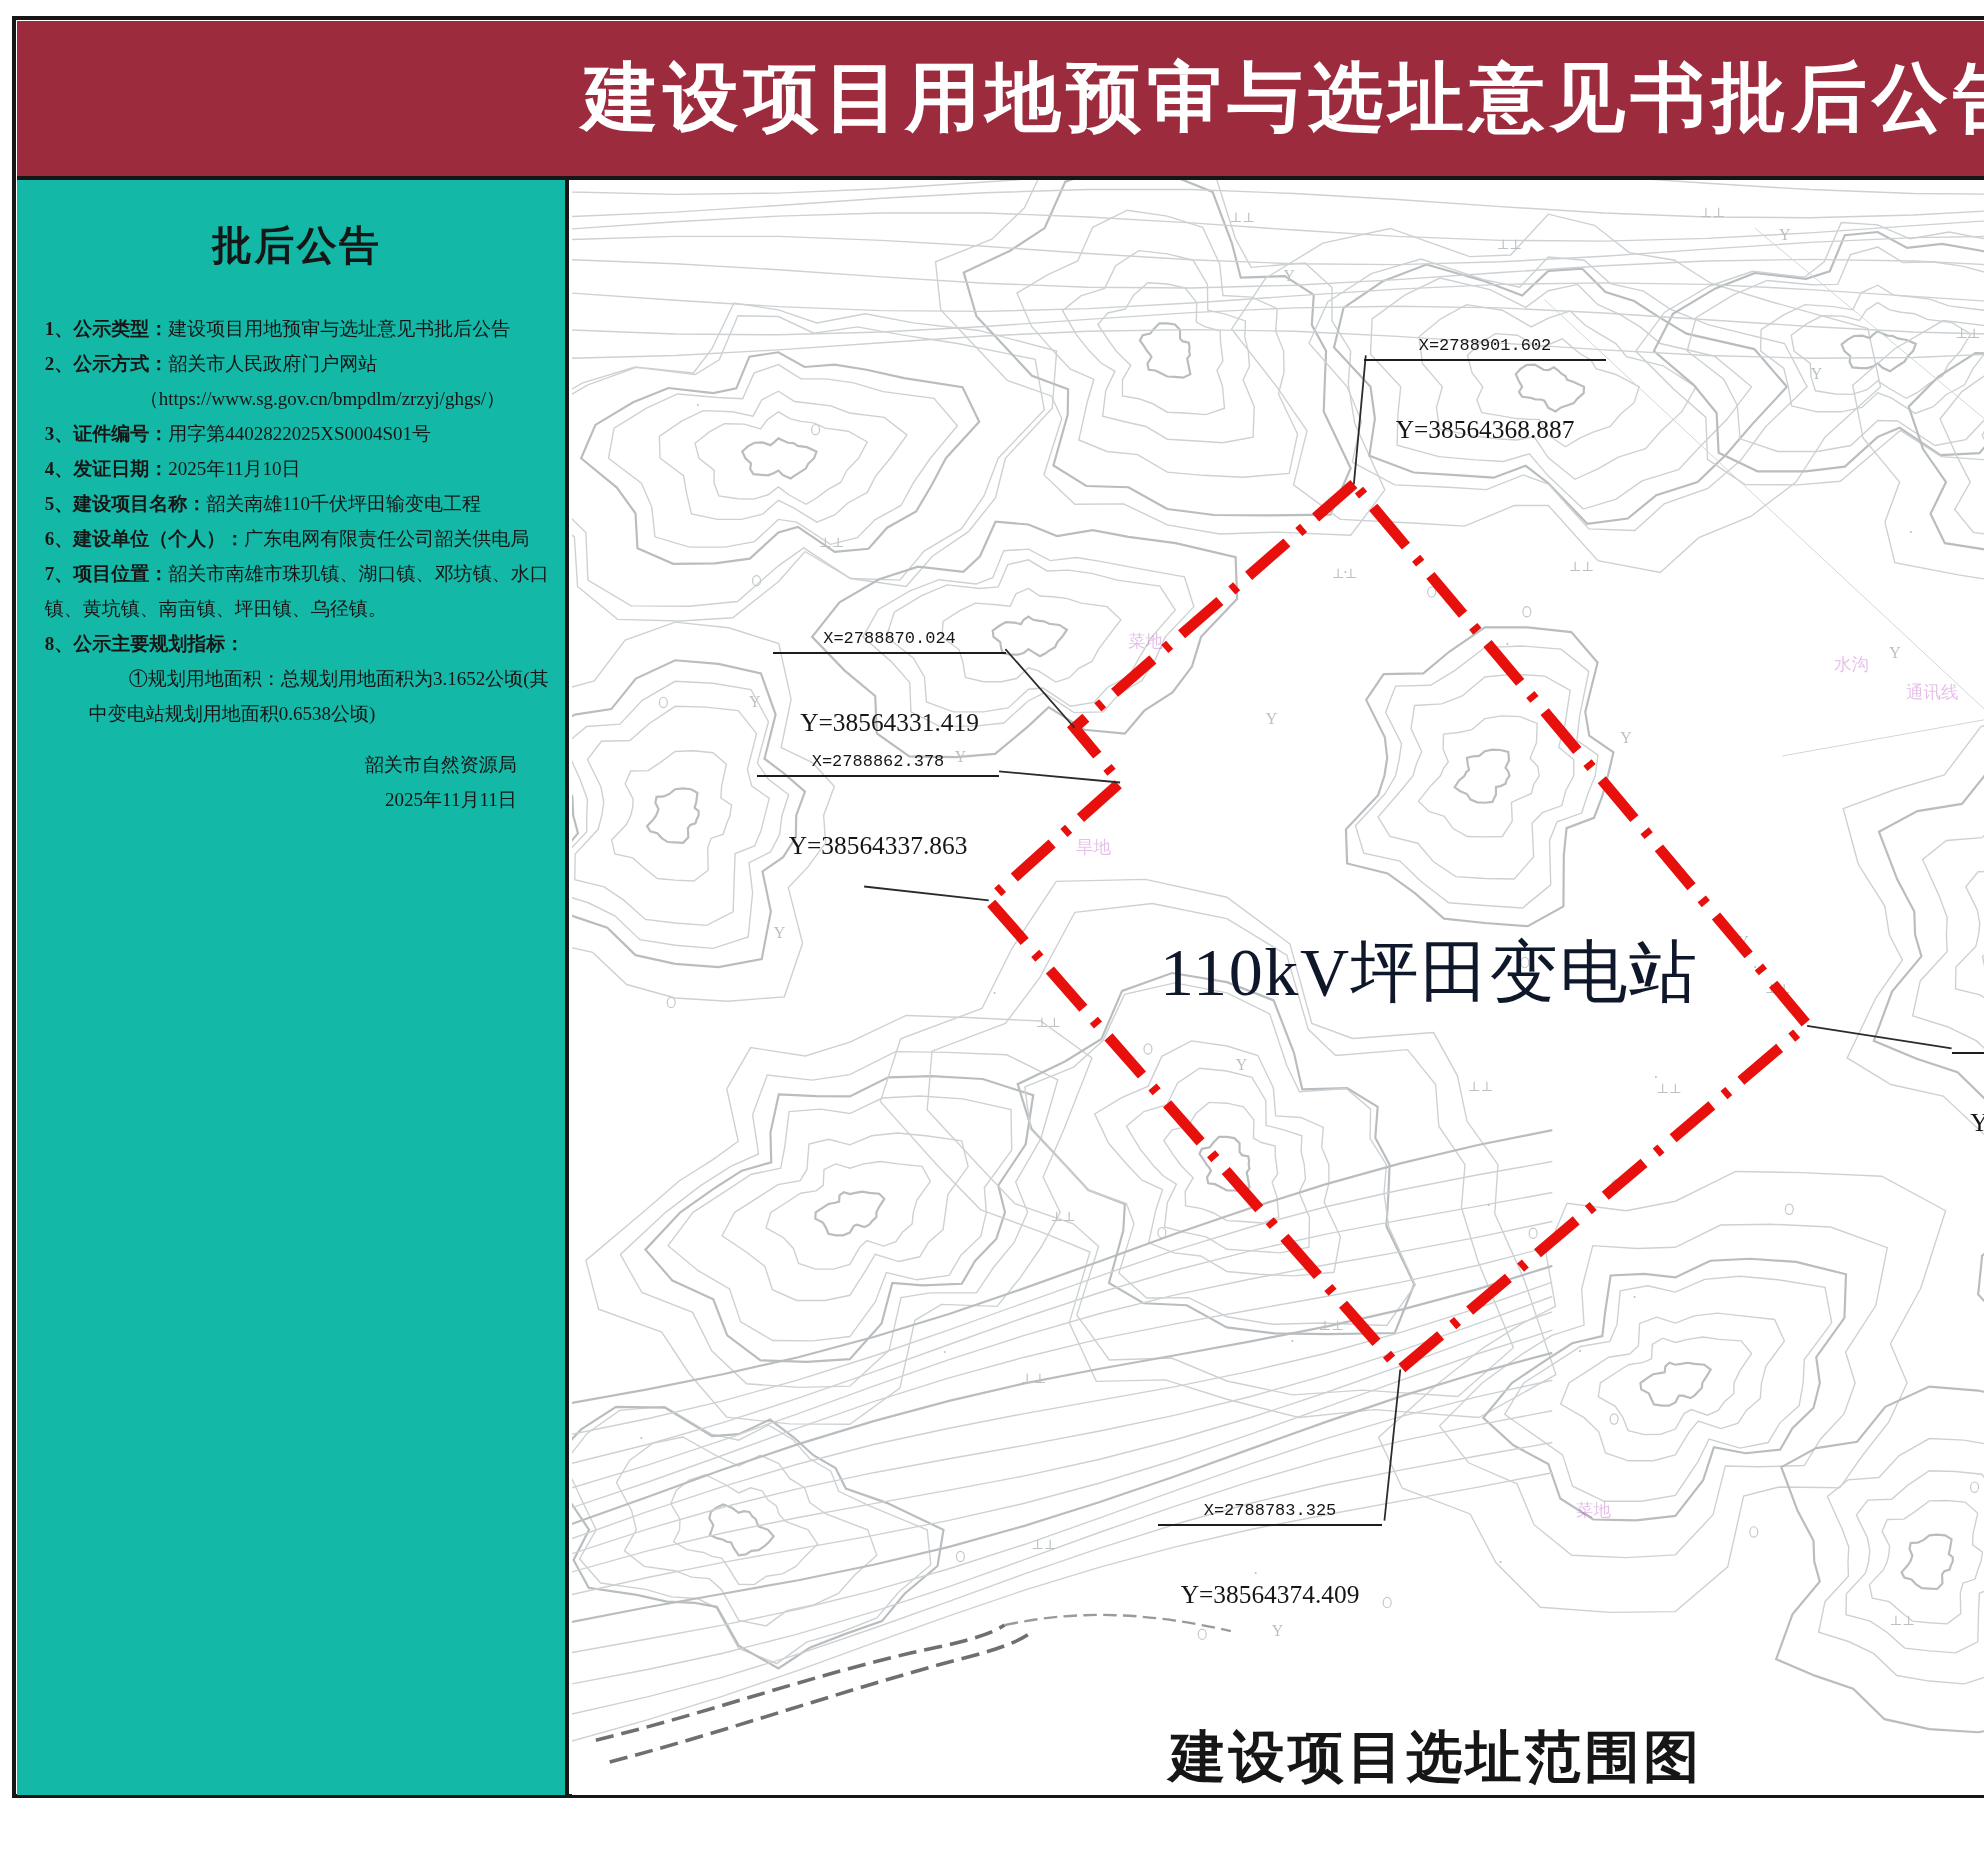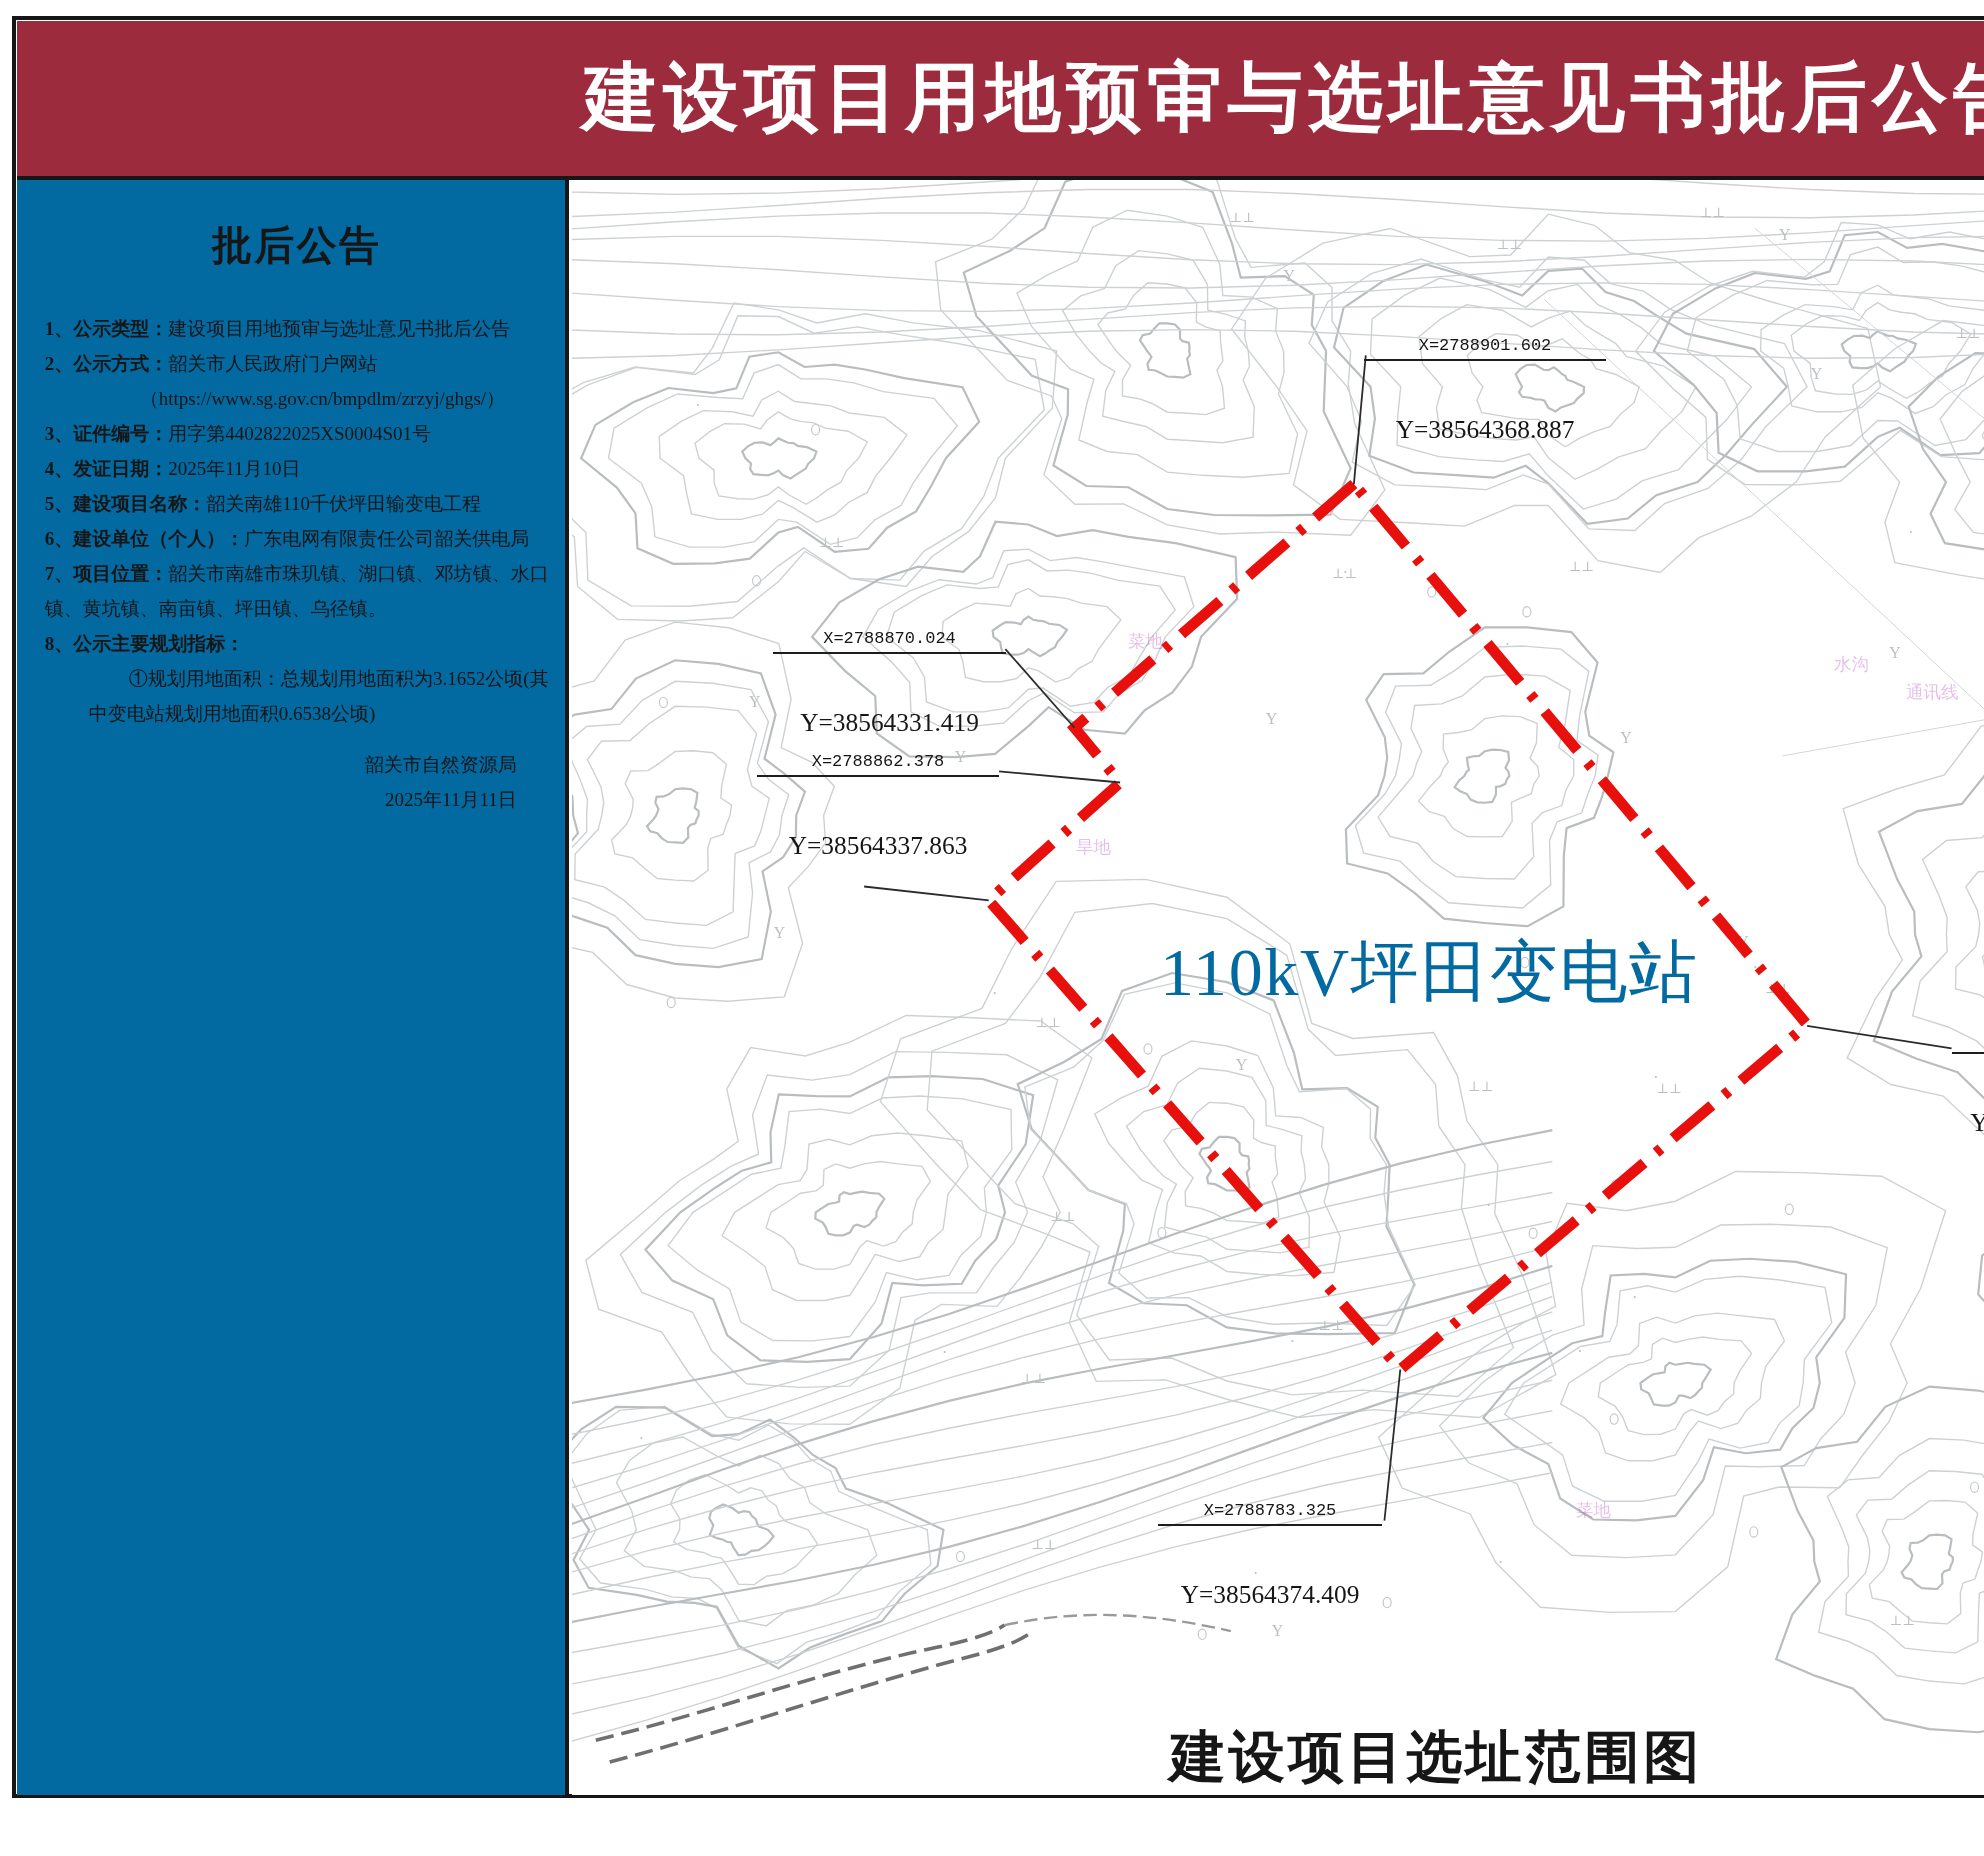--- a/index.html
+++ b/index.html
@@ -45,21 +45,21 @@
 </head>
 <body>
 
 <div class="abs" id="poster-border"></div>
 
 <div class="abs" id="title-banner" style="background: rgb(156, 43, 62);">
   <div class="t">建设项目用地预审与选址意见书批后公告</div>
 </div>
 <div class="abs" id="banner-rule"></div>
 
-<div class="abs" id="sidebar" style="background: #0369a1;">
+<div class="abs" id="sidebar" style="background: #14b8a6;">
   <div id="sidebar-inner">
     <div id="sidebar-heading">批后公告</div>
     <div class="side-item"><span class="lbl">1、公示类型：</span><span>建设项目用地预审与选址意见书批后公告</span></div>
     <div class="side-item"><span class="lbl">2、公示方式：</span><span>韶关市人民政府门户网站</span></div>
     <div class="side-item url-line"><span>（https://www.sg.gov.cn/bmpdlm/zrzyj/ghgs/）</span></div>
     <div class="side-item"><span class="lbl">3、证件编号：</span><span>用字第4402822025XS0004S01号</span></div>
     <div class="side-item"><span class="lbl">4、发证日期：</span><span>2025年11月10日</span></div>
     <div class="side-item"><span class="lbl">5、建设项目名称：</span><span>韶关南雄110千伏坪田输变电工程</span></div>
     <div class="side-item"><span class="lbl">6、建设单位（个人）：</span><span>广东电网有限责任公司韶关供电局</span></div>
     <div class="side-item"><span class="lbl">7、项目位置：</span><span>韶关市南雄市珠玑镇、湖口镇、邓坊镇、水口镇、黄坑镇、南亩镇、坪田镇、乌径镇。</span></div>
@@ -303,21 +303,21 @@
     <div class="cx">X=2788829.725</div>
     <div class="uline"></div>
     <div class="cy">Y=38564429.465</div>
   </div>
   <div class="coord" style="left:586px;top:1300px;width:224px;">
     <div class="cx">X=2788783.325</div>
     <div class="uline"></div>
     <div class="cy">Y=38564374.409</div>
   </div>
 
-  <div class="abs" id="station-label" style="color: #0369a1;">110kV坪田变电站</div>
+  <div class="abs" id="station-label" style="color: #0f172a;">110kV坪田变电站</div>
   <div class="abs" id="map-caption">建设项目选址范围图</div>
 
   <div class="faint" style="left:556px;top:449px;">菜地</div>
   <div class="faint" style="left:504px;top:655px;">旱地</div>
   <div class="faint" style="left:1262px;top:472px;">水沟</div>
   <div class="faint" style="left:1334px;top:500px;">通讯线</div>
 
   <div class="faint" style="left:1004px;top:1318px;">菜地</div>
 
 </div>

